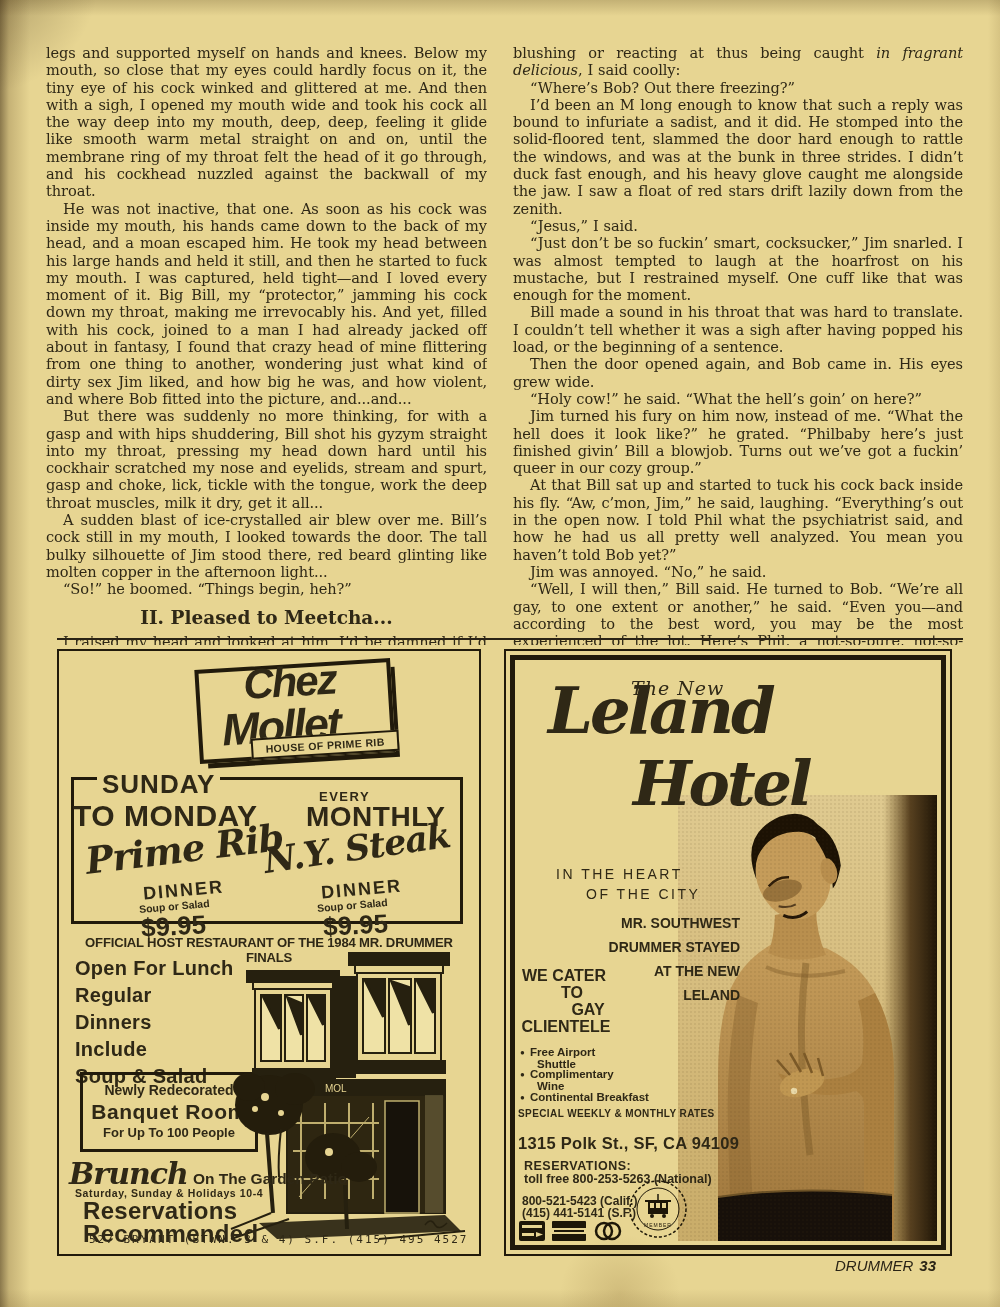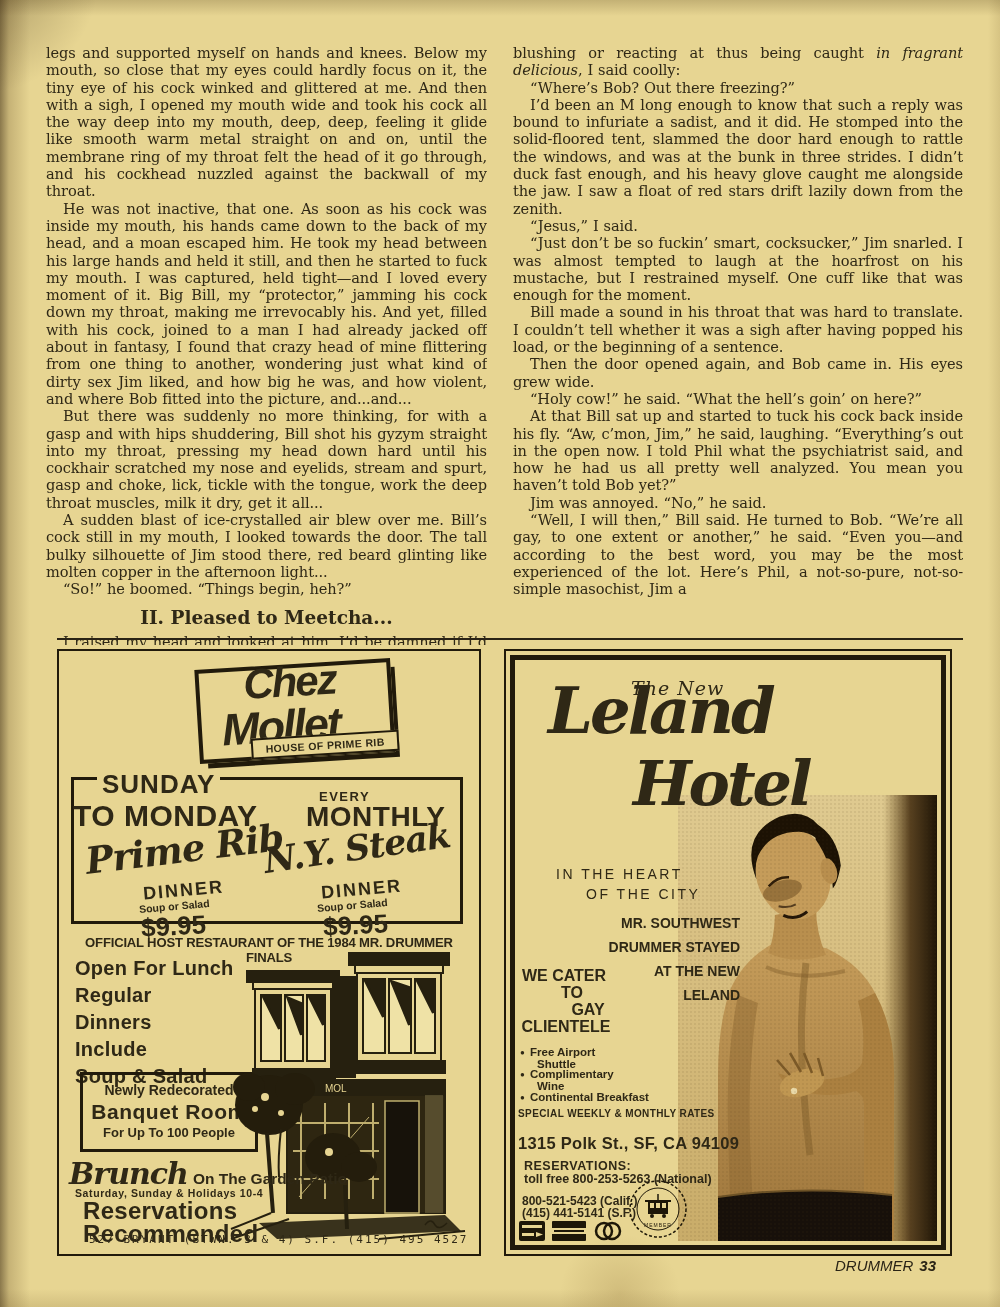--- a/index.html
+++ b/index.html
@@ -111,20 +111,21 @@
 
   <div class="col col-right">
     <p class="noindent"><span>blushing or reacting at thus being caught </span><em>in fragrant delicious</em><span>, I said coolly:</span></p>
     <p>“Where’s Bob? Out there freezing?”</p>
     <p>I’d been an M long enough to know that such a reply was bound to infuriate a sadist, and it did. He stomped into the solid-floored tent, slammed the door hard enough to rattle the windows, and was at the bunk in three strides. I didn’t duck fast enough, and his heavy glove caught me alongside the jaw. I saw a float of red stars drift lazily down from the zenith.</p>
     <p>“Jesus,” I said.</p>
     <p>“Just don’t be so fuckin’ smart, cocksucker,” Jim snarled. I was almost tempted to laugh at the hoarfrost on his mustache, but I restrained myself. One cuff like that was enough for the moment.</p>
     <p>Bill made a sound in his throat that was hard to translate. I couldn’t tell whether it was a sigh after having popped his load, or the beginning of a sentence.</p>
     <p>Then the door opened again, and Bob came in. His eyes grew wide.</p>
     <p>“Holy cow!” he said. “What the hell’s goin’ on here?”</p>
+    <p>Jim turned his fury on him now, instead of me. “What the hell does it look like?” he grated. “Philbaby here’s just finished givin’ Bill a blowjob. Turns out we’ve got a fuckin’ queer in our cozy group.”</p>
     <p>At that Bill sat up and started to tuck his cock back inside his fly. “Aw, c’mon, Jim,” he said, laughing. “Everything’s out in the open now. I told Phil what the psychiatrist said, and how he had us all pretty well analyzed. You mean you haven’t told Bob yet?”</p>
     <p>Jim was annoyed. “No,” he said.</p>
     <p>“Well, I will then,” Bill said. He turned to Bob. “We’re all gay, to one extent or another,” he said. “Even you—and according to the best word, you may be the most experienced of the lot. Here’s Phil, a not-so-pure, not-so-simple masochist, Jim a</p>
   </div>
 
   <div class="ads-rule"></div>
 
   <div class="ad ad-chez sans">
     <div class="chez-specials"></div>
 

